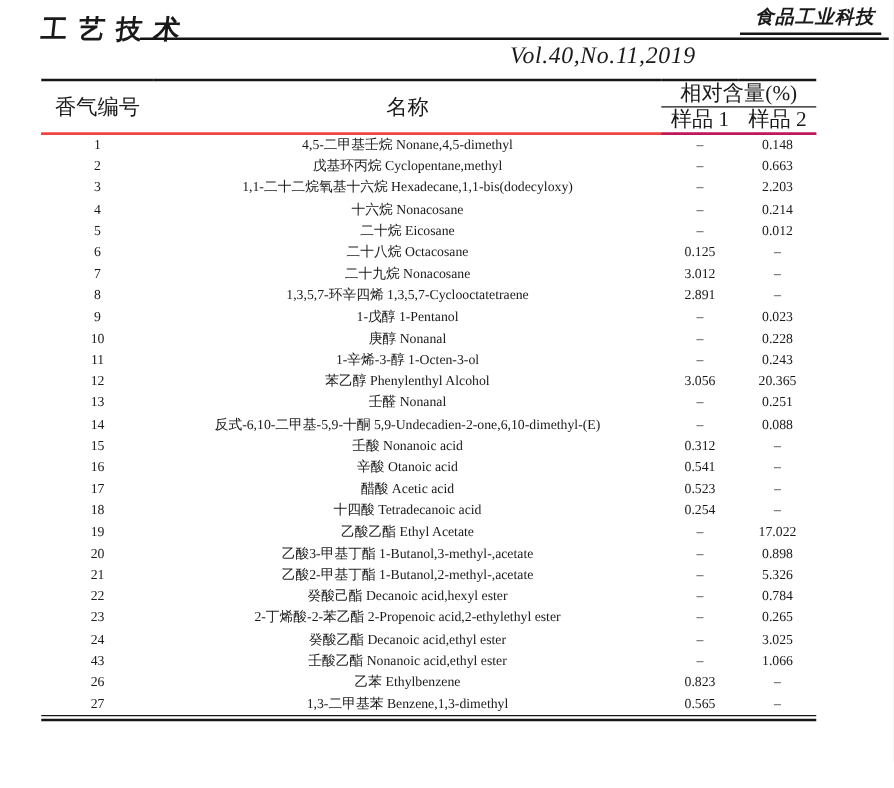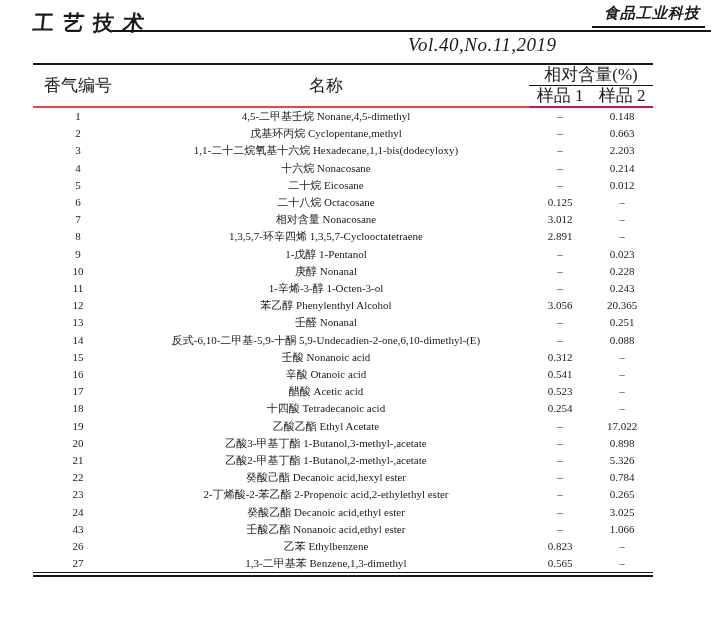--- a/index.html
+++ b/index.html
@@ -130,21 +130,21 @@
 
     <tr>
       <td>6</td>
       <td>二十八烷 Octacosane</td>
       <td>0.125</td>
       <td>–</td>
     </tr>
 
     <tr>
       <td>7</td>
-      <td>相对含量 Nonacosane</td>
+      <td>二十九烷 Nonacosane</td>
       <td>3.012</td>
       <td>–</td>
     </tr>
 
     <tr>
       <td>8</td>
       <td>1,3,5,7-环辛四烯 1,3,5,7-Cyclooctatetraene</td>
       <td>2.891</td>
       <td>–</td>
     </tr>

